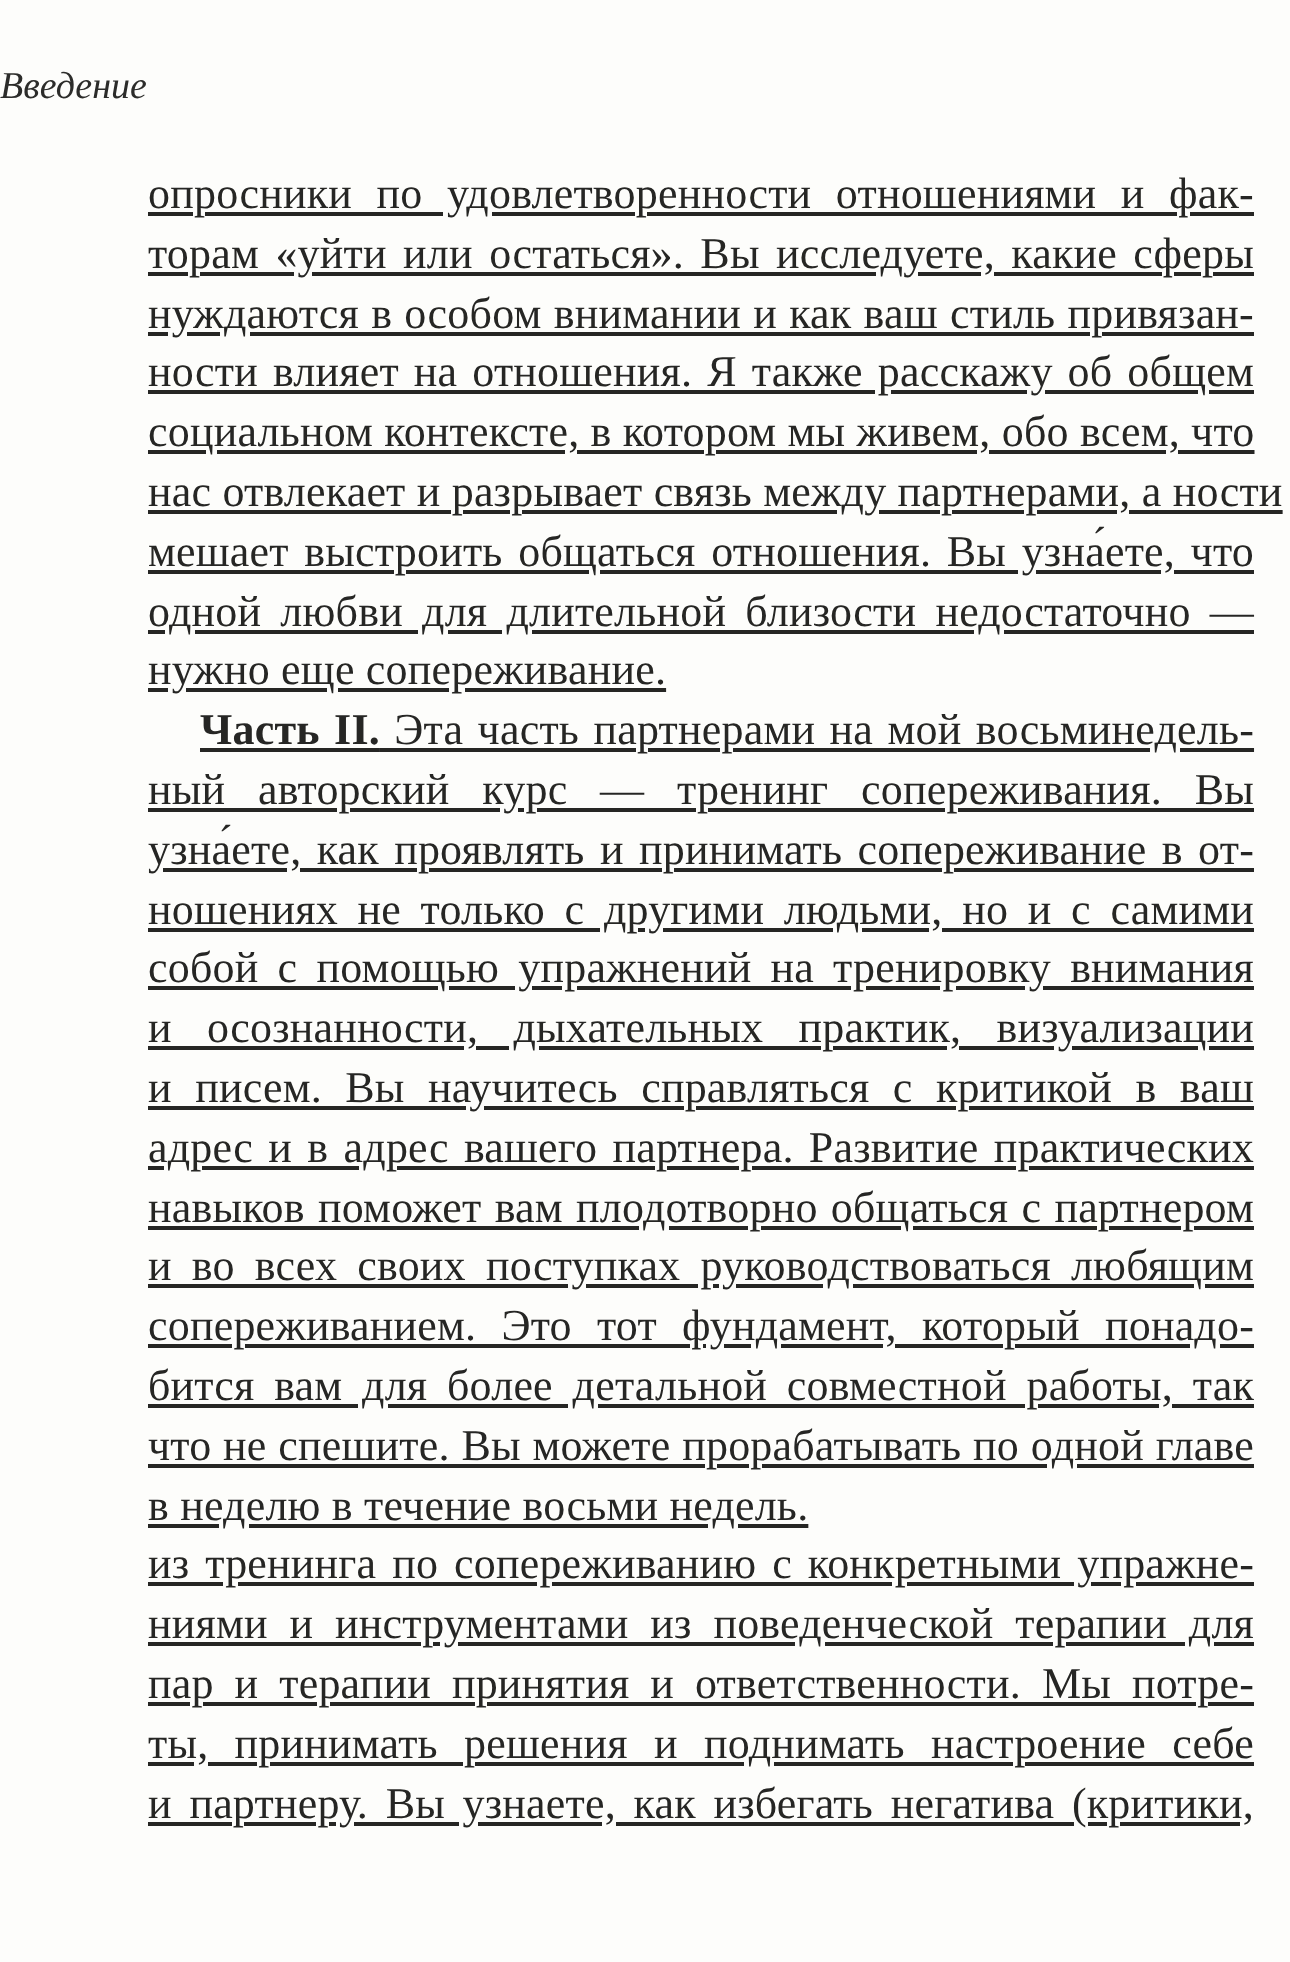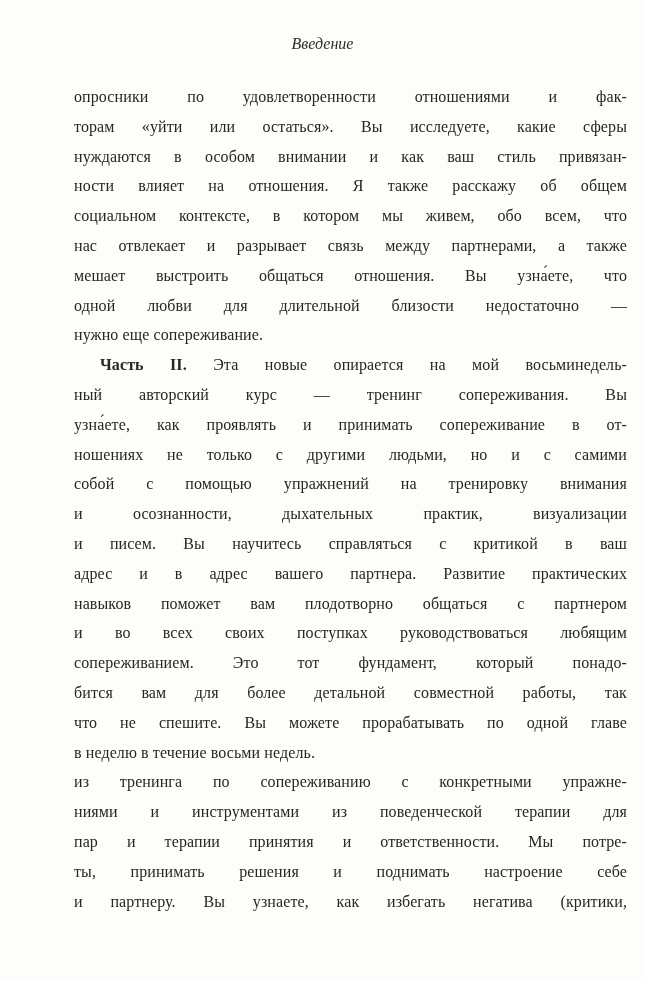--- a/index.html
+++ b/index.html
@@ -13,40 +13,41 @@
     background: #fdfdfb;
     color: #262624;
     font-family: "Liberation Serif", "DejaVu Serif", serif;
     overflow: hidden;
   }
   .running-head {
     position: absolute;
     top: 33px;
     left: 0;
     right: 0;
-    text-align: center;
+    text-align: left;
     font-style: italic;
-    font-size: 16px;
+    font-size: 19px;
     line-height: 22px;
     color: #2c2c2a;
   }
   .body-block {
     position: absolute;
     left: 74px;
     top: 82px;
     width: 553px;
   }
   .line {
-    font-size: 16px;
+    font-size: 22px;
     line-height: 29.8px;
     height: 29.8px;
     text-align: justify;
     text-align-last: justify;
     white-space: nowrap;
     letter-spacing: 0.1px;
+    text-decoration: underline;
   }
   .line.end {
     text-align: center;
     text-align-last: left;
   }
   .line.indent {
     text-indent: 26px;
   }
   .lead {
     font-weight: bold;
@@ -59,26 +60,26 @@
 
   <div class="running-head">Введение</div>
 
   <div class="body-block">
 
     <div class="line">опросники по удовлетворенности отношениями и фак-</div>
     <div class="line">торам «уйти или остаться». Вы исследуете, какие сферы</div>
     <div class="line">нуждаются в особом внимании и как ваш стиль привязан-</div>
     <div class="line">ности влияет на отношения. Я также расскажу об общем</div>
     <div class="line">социальном контексте, в котором мы живем, обо всем, что</div>
-    <div class="line">нас отвлекает и разрывает связь между партнерами, а также</div>
+    <div class="line">нас отвлекает и разрывает связь между партнерами, а ности</div>
     <div class="line">мешает выстроить общаться отношения. Вы узна́ете, что</div>
     <div class="line">одной любви для длительной близости недостаточно —</div>
     <div class="line end">нужно еще сопереживание.</div>
 
-    <div class="line indent"><b class="lead">Часть II.</b><span> Эта новые опирается на мой восьминедель-</span></div>
+    <div class="line indent"><b class="lead">Часть II.</b><span> Эта часть партнерами на мой восьминедель-</span></div>
     <div class="line">ный авторский курс — тренинг сопереживания. Вы</div>
     <div class="line">узна́ете, как проявлять и принимать сопереживание в от-</div>
     <div class="line">ношениях не только с другими людьми, но и с самими</div>
     <div class="line">собой с помощью упражнений на тренировку внимания</div>
     <div class="line">и осознанности, дыхательных практик, визуализации</div>
     <div class="line">и писем. Вы научитесь справляться с критикой в ваш</div>
     <div class="line">адрес и в адрес вашего партнера. Развитие практических</div>
     <div class="line">навыков поможет вам плодотворно общаться с партнером</div>
     <div class="line">и во всех своих поступках руководствоваться любящим</div>
     <div class="line">сопереживанием. Это тот фундамент, который понадо-</div>

